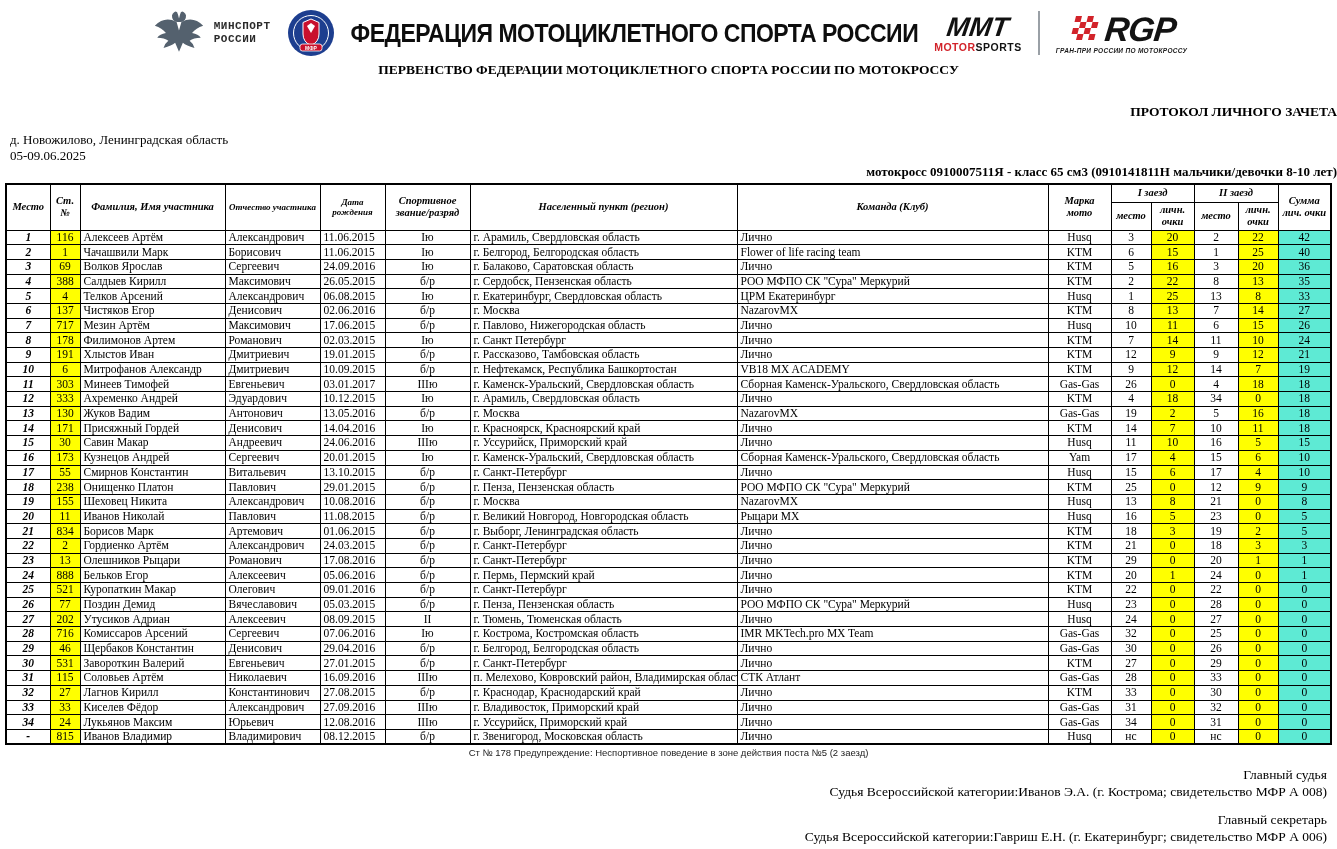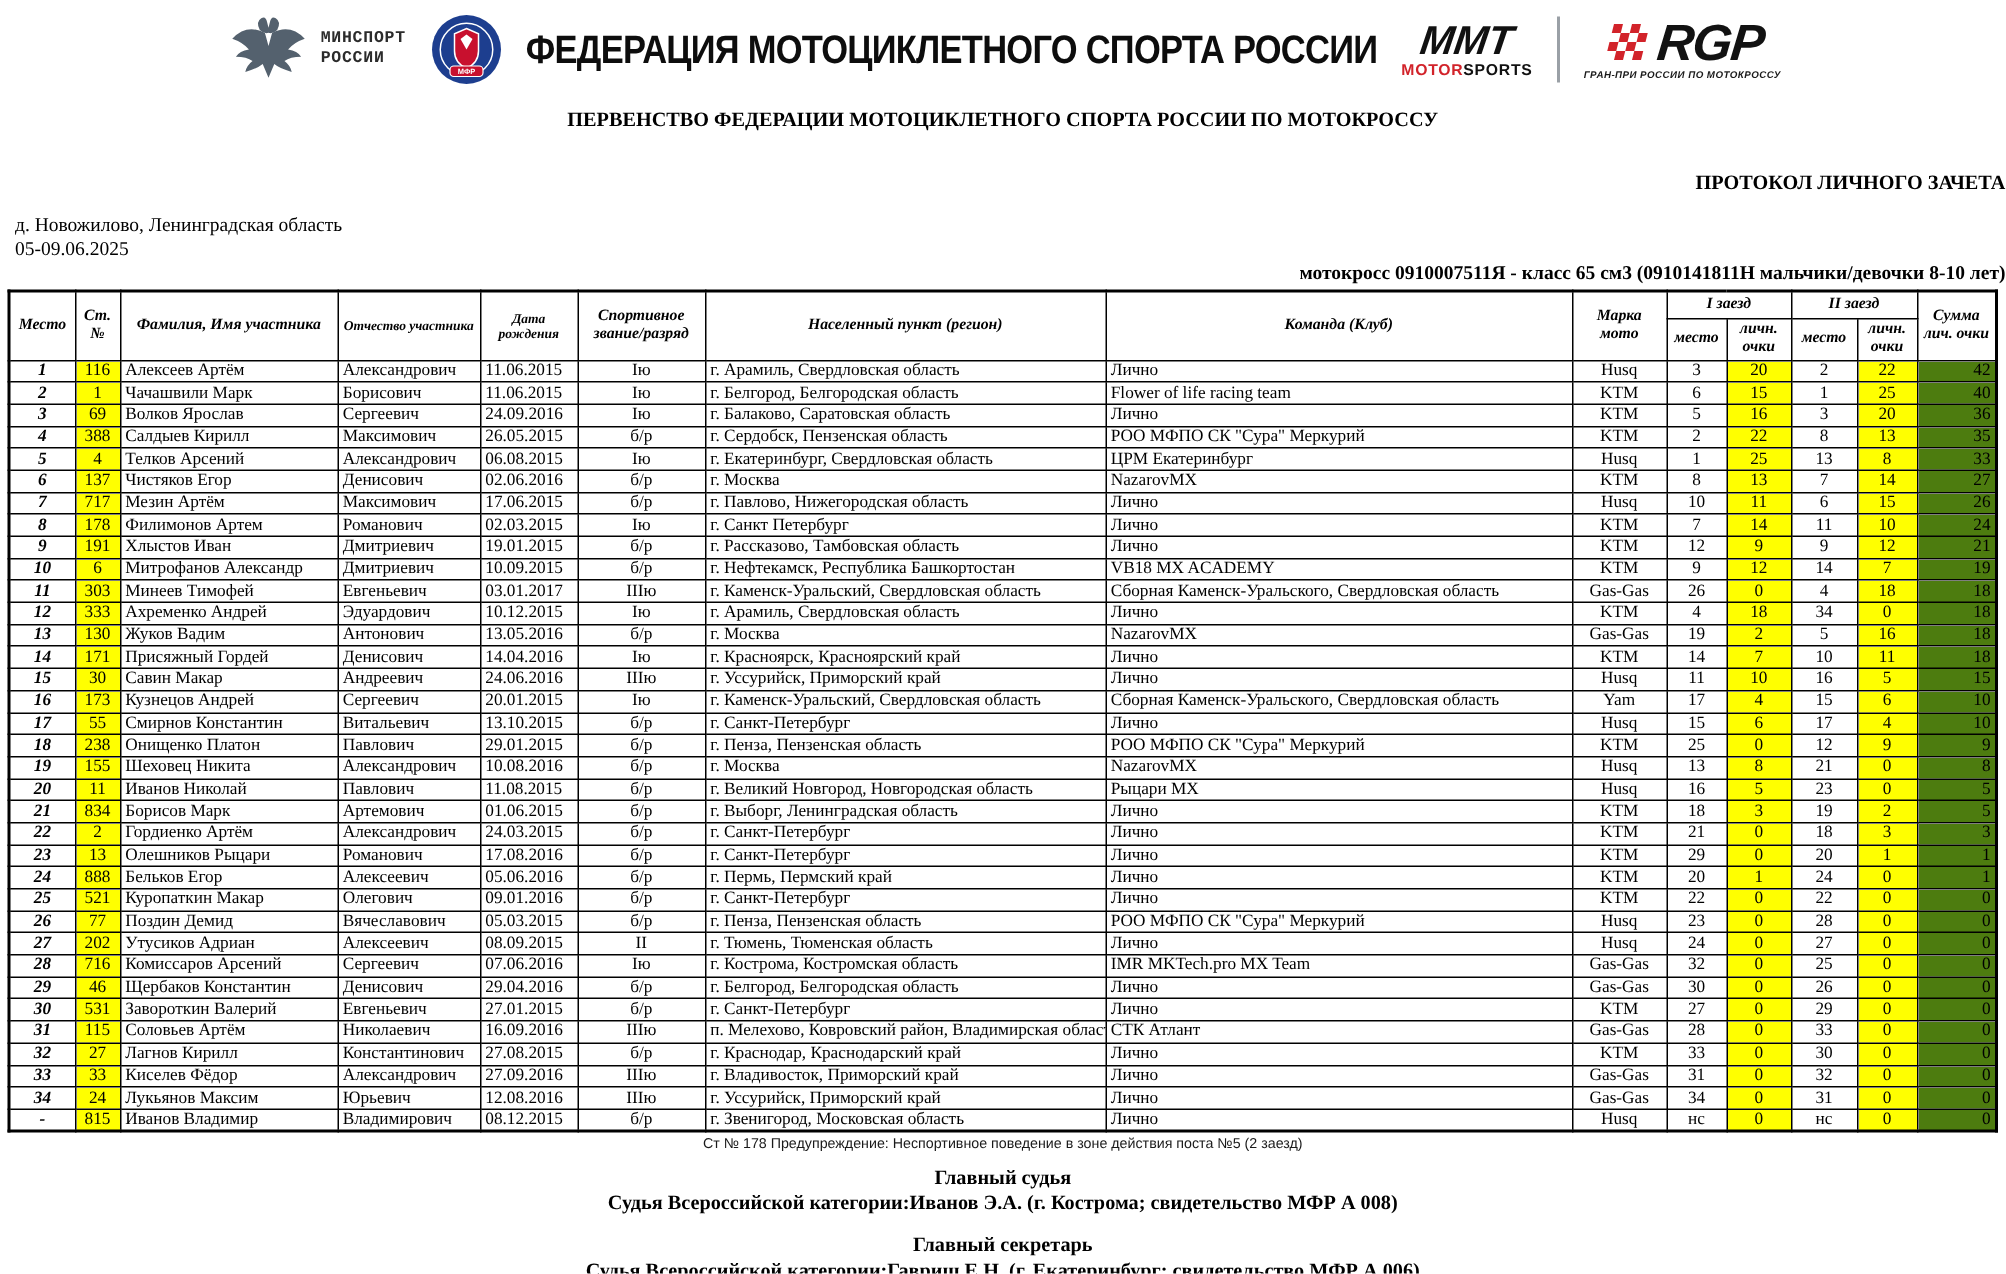--- a/index.html
+++ b/index.html
@@ -41,21 +41,21 @@
   .rgp-text {
     font-family:"Liberation Sans", sans-serif; font-weight:bold; font-style:italic;
     font-size:34px; letter-spacing:-1px; color:#121212; transform:skewX(-6deg);
   }
   .rgp-sub {
     font-family:"Liberation Sans", sans-serif; font-weight:bold; font-style:italic;
     font-size:6.5px; color:#1a1a1a; margin-top:2px; letter-spacing:.3px; white-space:nowrap;
   }
 
   
-  .title    { margin-top:10px; text-align:center; font-weight:bold; font-size:13.5px; }
+  .title    { text-align:center; font-weight:bold; font-size:13.5px; }
   .subtitle { margin-top:26px; text-align:right; font-weight:bold; font-size:13.5px; }
   .loc-row  { margin-top:12px; display:flex; justify-content:space-between;
               padding-left:10px; padding-right:66px; font-size:13px;flex-direction:column; }
   .class-line { margin-top:0; text-align:right; font-weight:bold; font-size:13px; }
 
   
   table.results {
     border-collapse:collapse; table-layout:fixed;
     width:1325px; margin:3px auto 0; border:2px solid #000;
   }
@@ -69,29 +69,29 @@
   .results thead tr.h1 th { height:18px; }
   .results thead tr.h2 th { height:28px; }
   .results td {
     font-size:11.5px; height:14.7px; line-height:13px;
     padding:0 3px; white-space:nowrap; vertical-align:middle;
   }
   .c-place  { font-weight:bold; font-style:italic; text-align:center; }
   .c-center { text-align:center; }
   .c-left   { text-align:left; }
   .yellow   { background:#FFFF00; text-align:center; }
-  .sum      { background:#4d7c0f; text-align:right; }
+  .sum      { background:#5eead4; text-align:center; }
 
   
   .note {
     margin-top:2px; text-align:center;
     font-family:"Liberation Sans", sans-serif; font-size:9.5px; color:#1a1a1a;
   }
   .officials { margin-top:8px; padding:0 10px; font-size:13.5px; }
-  .off-line  { display:flex; justify-content:center; line-height:17px;font-weight:bold; }
+  .off-line  { display:flex; justify-content:flex-end; line-height:17px; }
   .off-gap   { height:11px; }
   .official-name { text-align:right; }
 </style>
 </head>
 <body>
 
 <div class="page">
 
   <header class="logo-row">
     <div class="minsport">

